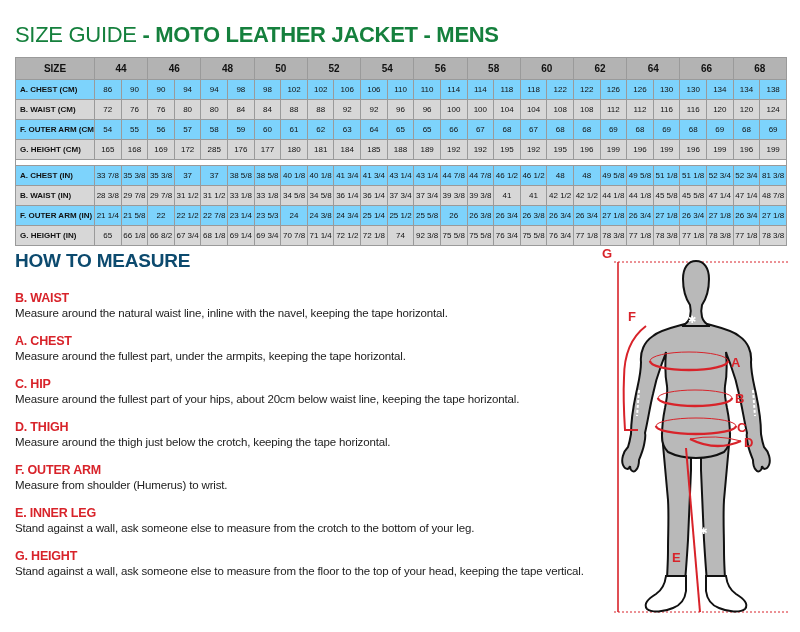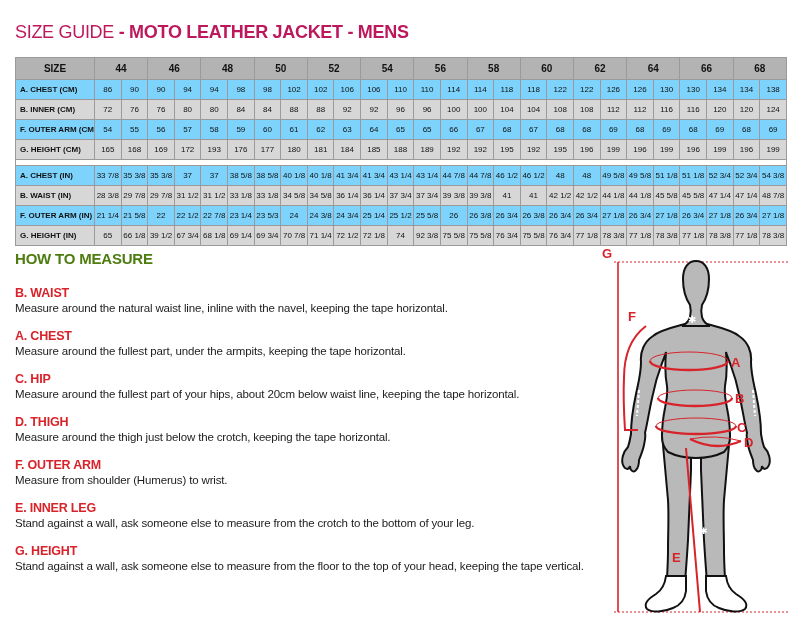--- a/index.html
+++ b/index.html
@@ -1,33 +1,33 @@
 <!DOCTYPE html>
 <html><head>
 <meta charset="utf-8">
 <style>
   html,body{margin:0;padding:0;background:#fff;}
   .page{position:relative;width:800px;height:632px;background:#fff;overflow:hidden;
         font-family:"Liberation Sans",sans-serif;color:#1a1a1a;}
-  .page-title{position:absolute;left:15px;top:22px;font-size:18px;letter-spacing:-0.3px;color:#be185d;white-space:nowrap;}
+  .page-title{position:absolute;left:15px;top:22px;font-size:22px;letter-spacing:-0.3px;color:#15803d;white-space:nowrap;}
   .page-title .t-bold{font-weight:bold;}
 
   table.size-table{position:absolute;left:15px;top:57px;width:772px;border-collapse:collapse;table-layout:fixed;border-radius:24px;}
   .size-table th,.size-table td{border:1px solid #9a9a9a;text-align:center;padding:0;
         white-space:nowrap;overflow:hidden;font-size:8px;color:#111;}
   .size-table thead th{background:#b3b3b3;font-weight:bold;font-size:10px;height:21px;}
   .size-table th.size-label{width:78px;}
   .size-table tbody td{height:19px;font-size:8px;}
   .size-table tbody tr.plain{background:#7dd3fc;}
   .size-table tbody tr.shade{background:#d7d7d7;}
   .size-table td.row-label{text-align:left;font-weight:bold;padding-left:4px;font-size:8px;}
   .size-table tr.sep td{height:5px;background:#fff;}
 
   .how-to{position:absolute;left:15px;top:250px;width:585px;}
-  .how-to-title{font-size:15px;font-weight:bold;color:#4d7c0f;margin:0 0 19px 0;letter-spacing:-0.2px;}
+  .how-to-title{font-size:19px;font-weight:bold;color:#0c4a6e;margin:0 0 19px 0;letter-spacing:-0.2px;}
   .measure-section{margin-bottom:14px;}
   .measure-heading{color:#d8232a;font-weight:bold;font-size:12.5px;line-height:15px;letter-spacing:-0.2px;}
   .measure-text{color:#1c1c1c;font-size:11.5px;line-height:14px;letter-spacing:-0.15px;white-space:nowrap;}
 
   .figure-wrap{position:absolute;left:598px;top:242px;width:202px;height:390px;}
   .fig-label{font-family:"Liberation Sans",sans-serif;font-size:13px;font-weight:bold;fill:#d8232a;}
 </style>
 </head>
 <body>
 
@@ -78,21 +78,21 @@
           <td>122</td>
           <td>126</td>
           <td>126</td>
           <td>130</td>
           <td>130</td>
           <td>134</td>
           <td>134</td>
           <td>138</td>
         </tr>
         <tr class="shade">
-          <td class="row-label">B. INNER (CM)</td>
+          <td class="row-label">B. WAIST (CM)</td>
           <td>72</td>
           <td>76</td>
           <td>76</td>
           <td>80</td>
           <td>80</td>
           <td>84</td>
           <td>84</td>
           <td>88</td>
           <td>88</td>
           <td>92</td>
@@ -141,21 +141,21 @@
           <td>69</td>
           <td>68</td>
           <td>69</td>
         </tr>
         <tr class="shade">
           <td class="row-label">G. HEIGHT (CM)</td>
           <td>165</td>
           <td>168</td>
           <td>169</td>
           <td>172</td>
-          <td>193</td>
+          <td>285</td>
           <td>176</td>
           <td>177</td>
           <td>180</td>
           <td>181</td>
           <td>184</td>
           <td>185</td>
           <td>188</td>
           <td>189</td>
           <td>192</td>
           <td>192</td>
@@ -194,21 +194,21 @@
           <td>46 1/2</td>
           <td>46 1/2</td>
           <td>48</td>
           <td>48</td>
           <td>49 5/8</td>
           <td>49 5/8</td>
           <td>51 1/8</td>
           <td>51 1/8</td>
           <td>52 3/4</td>
           <td>52 3/4</td>
-          <td>54 3/8</td>
+          <td>81 3/8</td>
         </tr>
         <tr class="shade">
           <td class="row-label">B. WAIST (IN)</td>
           <td>28 3/8</td>
           <td>29 7/8</td>
           <td>29 7/8</td>
           <td>31 1/2</td>
           <td>31 1/2</td>
           <td>33 1/8</td>
           <td>33 1/8</td>
@@ -258,21 +258,21 @@
           <td>27 1/8</td>
           <td>26 3/4</td>
           <td>27 1/8</td>
           <td>26 3/4</td>
           <td>27 1/8</td>
         </tr>
         <tr class="shade">
           <td class="row-label">G. HEIGHT (IN)</td>
           <td>65</td>
           <td>66 1/8</td>
-          <td>39 1/2</td>
+          <td>66 8/2</td>
           <td>67 3/4</td>
           <td>68 1/8</td>
           <td>69 1/4</td>
           <td>69 3/4</td>
           <td>70 7/8</td>
           <td>71 1/4</td>
           <td>72 1/2</td>
           <td>72 1/8</td>
           <td>74</td>
           <td>92 3/8</td>

